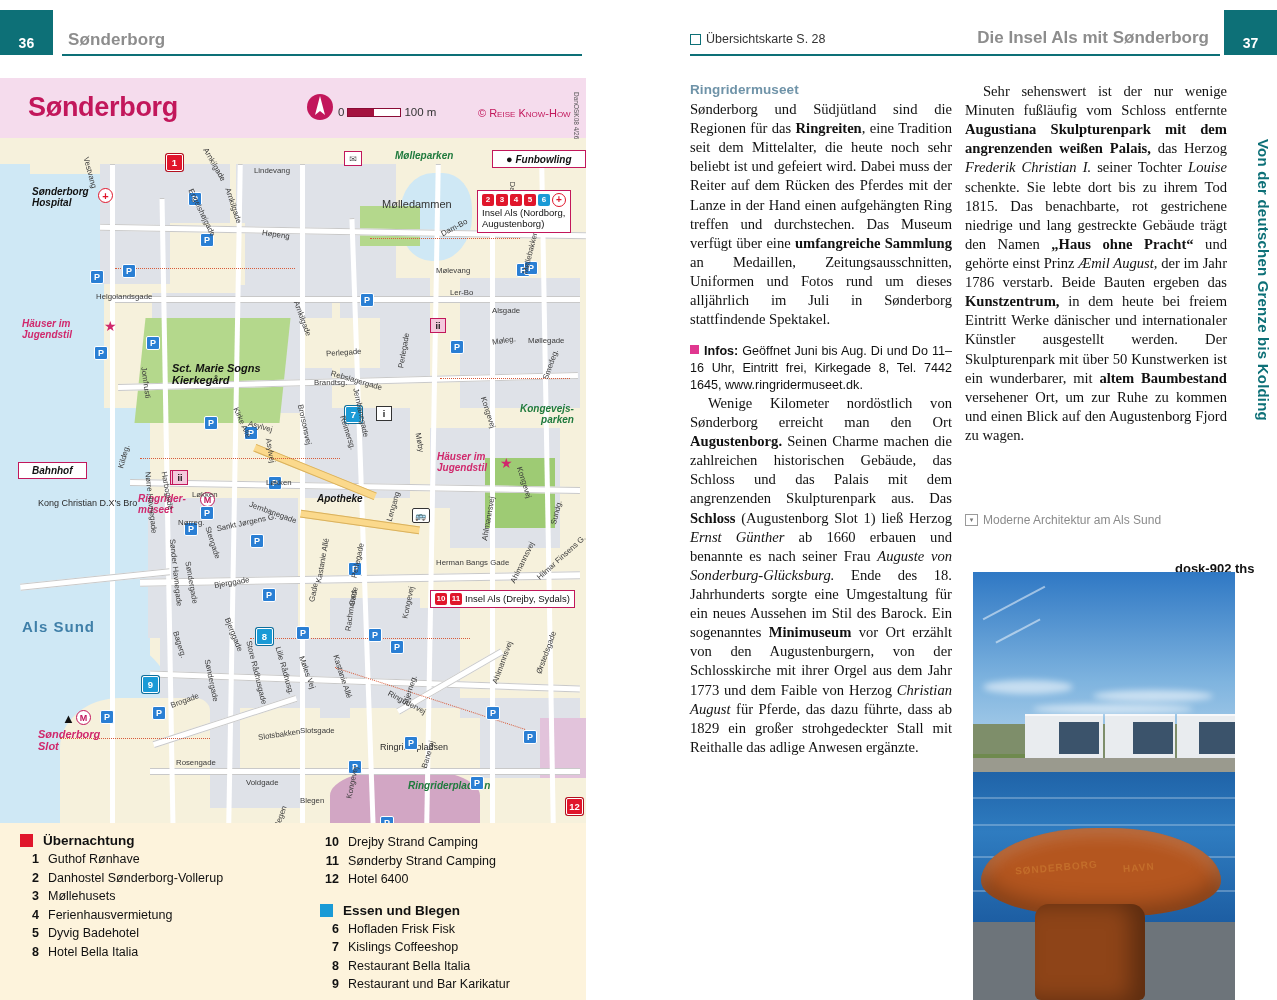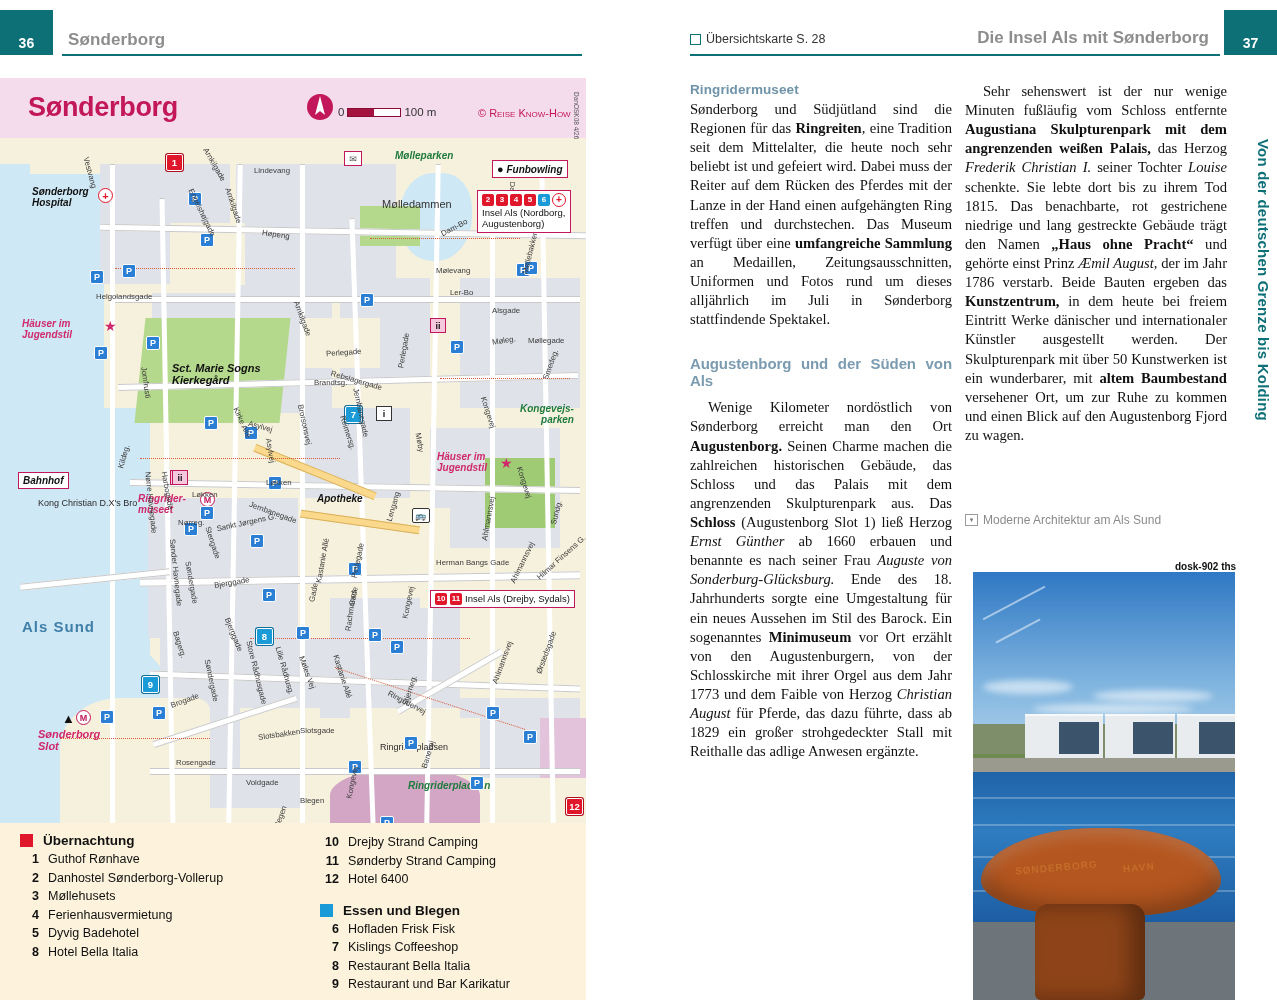--- a/index.html
+++ b/index.html
@@ -138,21 +138,21 @@
     display:flex;align-items:center;justify-content:center;font-size:9px;
   }
   .icon-m{
     position:absolute;width:13px;height:13px;border-radius:50%;background:#fff;border:1.3px solid #c2175b;
     color:#c2175b;font-size:9px;font-weight:bold;display:flex;align-items:center;justify-content:center;
   }
   .icon-castle{position:absolute;font-size:13px;color:#111;font-weight:bold;}
 
   .callout{
     position:absolute;background:#ffffff;border:1.3px solid #c2175b;
-    padding:2px 4px;font-size:10px;font-weight:bold;font-style:italic;color:#111;white-space:nowrap;margin-top:10px;
+    padding:2px 13px;font-size:10px;font-weight:bold;font-style:italic;color:#111;white-space:nowrap;
   }
   .callout-box{
     position:absolute;background:#ffffff;border:1.3px solid #c2175b;
     padding:2px 4px;font-size:9.5px;color:#111;white-space:nowrap;line-height:1.15;
   }
   .callout-row{display:flex;gap:2px;align-items:center;margin-bottom:1px;}
   .mini-red{width:12px;height:12px;background:#e0162b;color:#fff;font-size:8px;font-weight:bold;
     display:flex;align-items:center;justify-content:center;border-radius:2px;}
   .mini-blue{width:12px;height:12px;background:#1a9ad6;color:#fff;font-size:8px;font-weight:bold;
     display:flex;align-items:center;justify-content:center;border-radius:2px;}
@@ -203,21 +203,21 @@
   }
   .cap{
     position:absolute;left:965px;top:513px;width:270px;
     font-size:12px;color:#8b8b8b;display:flex;align-items:center;gap:5px;
   }
   .cap-icon{
     display:inline-block;width:11px;height:10px;border:1.3px solid #9a9a9a;background:#fff;
     font-size:7px;line-height:9px;text-align:center;color:#777;
   }
   .photo-credit{
-    position:absolute;left:1175px;top:561px;font-size:10px;font-weight:bold;color:#111;
+    position:absolute;left:1175px;top:561px;font-size:13px;font-weight:bold;color:#111;
   }
 
   
   .photo{
     position:absolute;left:973px;top:572px;width:262px;height:428px;overflow:hidden;
   }
   .ph-sky{position:absolute;left:0;top:0;width:100%;height:200px;
     background:linear-gradient(#2f78c4,#7fb4df 55%,#bcd9ee 100%);}
   .ph-cloud{position:absolute;background:rgba(255,255,255,.55);border-radius:50%;filter:blur(3px);}
   .ph-trail{position:absolute;background:rgba(255,255,255,.5);height:2px;transform:rotate(-28deg);}
@@ -599,21 +599,24 @@
             <span class="lg-n">9</span>
             <span class="lg-t">Restaurant und Bar Karikatur</span>
           </div>
       </div>
     </div>
   </div>
 
   <div class="col c1">
     <div class="sub-h">Ringridermuseet</div>
     <div class="body" id="c1p1">Sønderborg und Südjütland sind die Regionen für das <b>Ringreiten</b>, eine Tradition seit dem Mittelalter, die heute noch sehr beliebt ist und gefeiert wird. Dabei muss der Reiter auf dem Rücken des Pferdes mit der Lanze in der Hand einen aufgehängten Ring treffen und durchstechen. Das Museum verfügt über eine <b>umfangreiche Sammlung</b> an Medaillen, Zeitungsausschnitten, Uniformen und Fotos rund um dieses alljährlich im Juli in Sønderborg stattfindende Spektakel.</div>
-    <div class="sec-h" style="margin-top:26px;">Augustenborg und der Süden von Als</div>
+    <div class="infos">
+      <span class="bullet"></span><b>Infos:</b>
+      <span>Geöffnet Juni bis Aug. Di und Do 11–16 Uhr, Eintritt frei, Kirkegade 8, Tel. 7442 1645, www.ringridermuseet.dk.</span>
+    </div>
     <div class="body indent" id="c1p2">Wenige Kilometer nordöstlich von Sønderborg erreicht man den Ort <b>Augustenborg.</b> Seinen Charme machen die zahlreichen historischen Gebäude, das Schloss und das Palais mit dem angrenzenden Skulpturenpark aus. Das <b>Schloss</b> (Augustenborg Slot 1) ließ Herzog <i>Ernst Günther</i> ab 1660 erbauen und benannte es nach seiner Frau <i>Auguste von Sonderburg-Glücksburg.</i> Ende des 18. Jahrhunderts sorgte eine Umgestaltung für ein neues Aussehen im Stil des Barock. Ein sogenanntes <b>Minimuseum</b> vor Ort erzählt von den Augustenburgern, von der Schlosskirche mit ihrer Orgel aus dem Jahr 1773 und dem Faible von Herzog <i>Christian August</i> für Pferde, das dazu führte, dass ab 1829 ein großer strohgedeckter Stall mit Reithalle das adlige Anwesen ergänzte.</div>
   </div>
 
   <div class="col c2">
     <div class="body indent" id="c2p1">Sehr sehenswert ist der nur wenige Minuten fußläufig vom Schloss entfernte <b>Augustiana Skulpturenpark mit dem angrenzenden weißen Palais,</b> das Herzog <i>Frederik Christian I.</i> seiner Tochter <i>Louise</i> schenkte. Sie lebte dort bis zu ihrem Tod 1815. Das benachbarte, rot gestrichene niedrige und lang gestreckte Gebäude trägt den Namen <b>„Haus ohne Pracht“</b> und gehörte einst Prinz <i>Æmil August,</i> der im Jahr 1786 verstarb. Beide Bauten ergeben das <b>Kunstzentrum,</b> in dem heute bei freiem Eintritt Werke dänischer und internationaler Künstler ausgestellt werden. Der Skulpturenpark mit über 50 Kunstwerken ist ein wunderbarer, mit <b>altem Baumbestand</b> versehener Ort, um zur Ruhe zu kommen und einen Blick auf den Augustenborg Fjord zu wagen.</div>
   </div>
 
   <div class="cap">
     <span class="cap-icon">▾</span>
     <span>Moderne Architektur am Als Sund</span>

